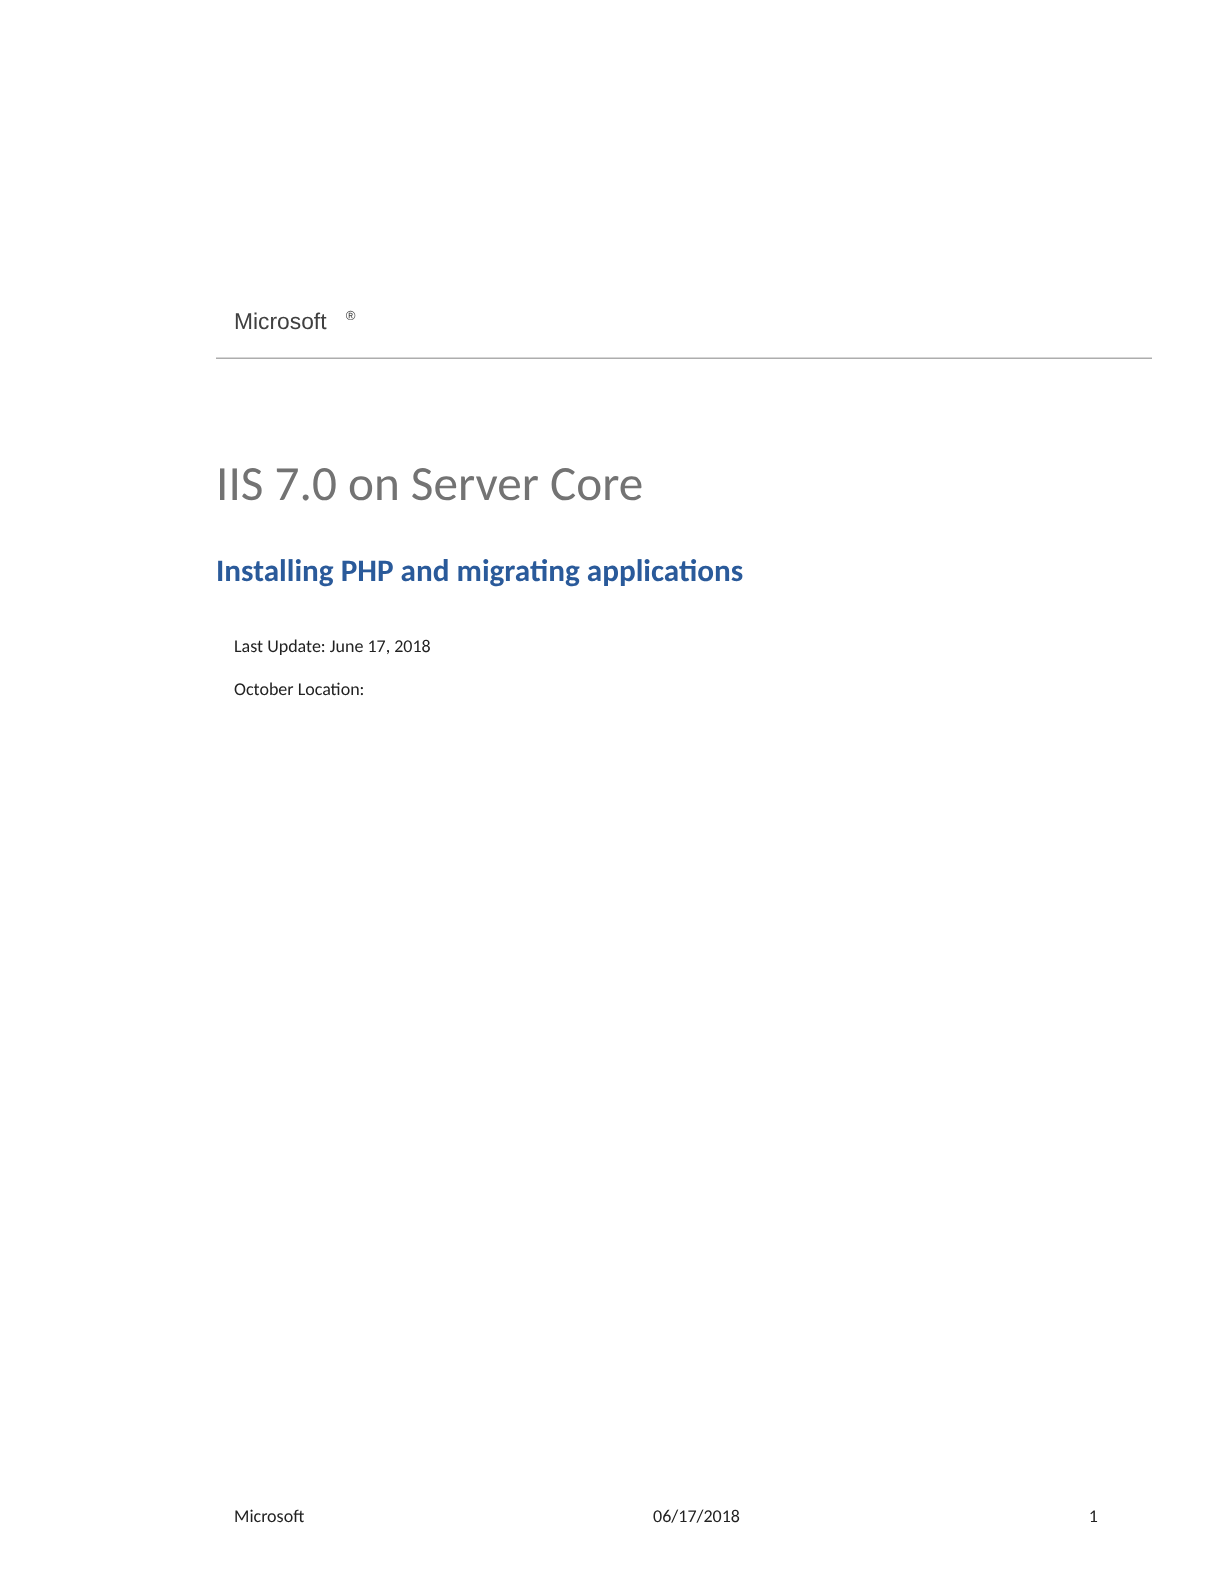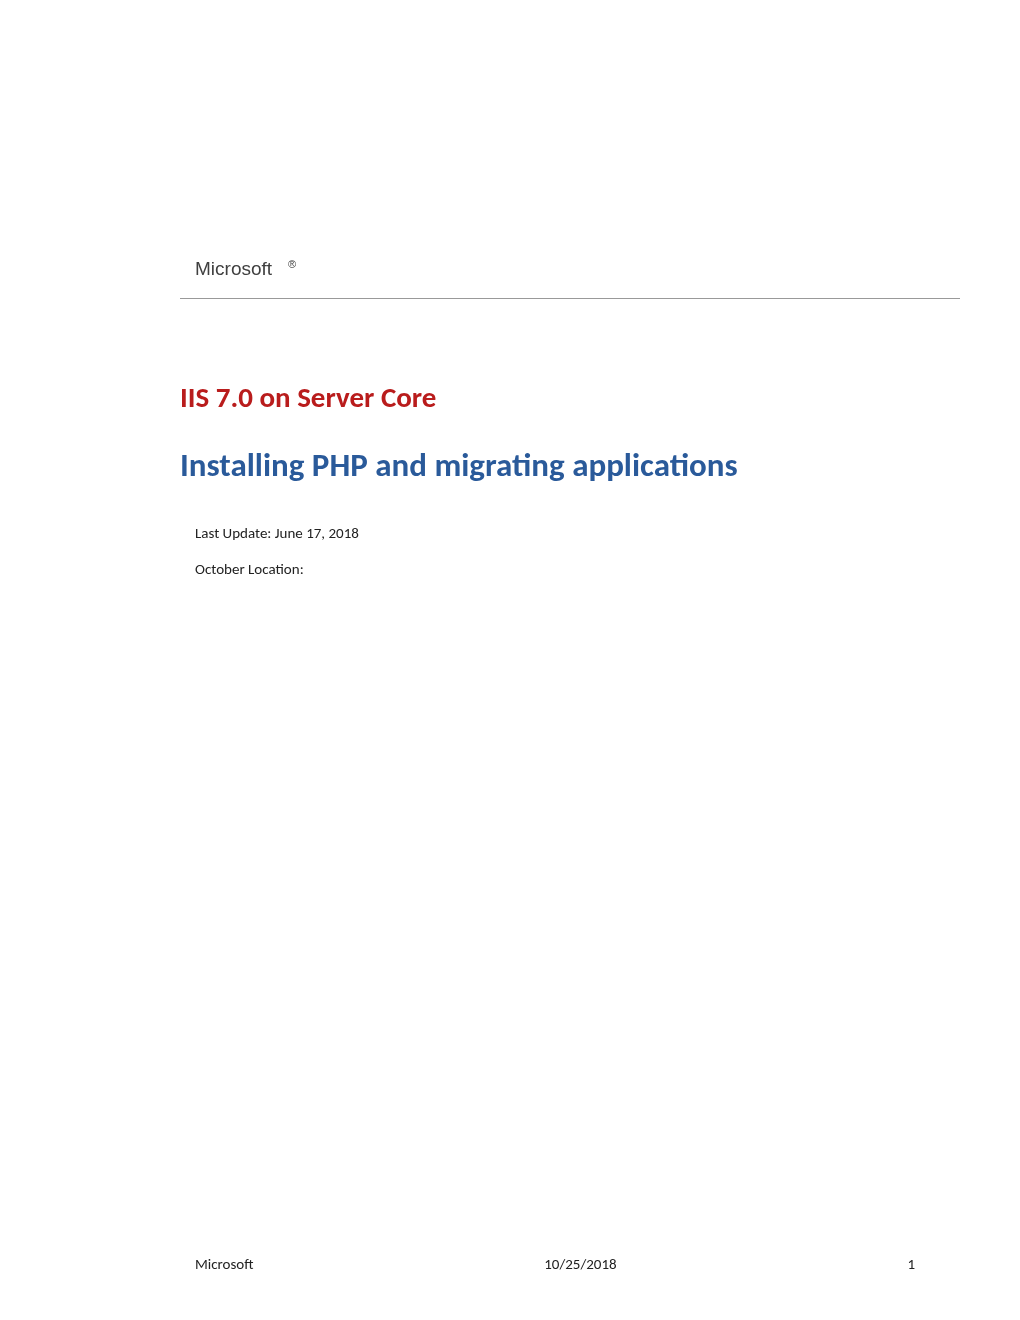--- a/index.html
+++ b/index.html
@@ -26,28 +26,28 @@
       margin-left: 1px;
     }
     .divider {
       margin-top: 18px;
       border: none;
       border-top: 1px solid #999;
       width: 100%;
     }
     .title-muted {
       margin-top: 80px;
-      font-size: 29px;
-      font-weight: 700;
-      color: #b91c1c;
+      font-size: 41px;
+      font-weight: 400;
+      color: #737373;
       font-family: "Segoe UI", Calibri, Arial, sans-serif;
     }
     .title-main {
       margin-top: 30px;
-      font-size: 33px;
+      font-size: 26px;
       font-weight: 700;
       color: #2a5a9a;
       font-family: "Segoe UI", Calibri, Arial, sans-serif;
     }
     .meta {
       margin-top: 38px;
       font-size: 15px;
       line-height: 1.35;
       color: #222;
     }
@@ -78,17 +78,17 @@
 
   <h1 class="title-main">Installing PHP and migrating applications</h1>
 
   <div class="meta">
     <div>Last Update: June 17, 2018</div>
     <div>October Location:</div>
   </div>
 
   <div class="footer">
     <span>Microsoft</span>
-    <span>10/25/2018</span>
+    <span>06/17/2018</span>
     <span>1</span>
   </div>
 
 </div>
 
 </body></html>

